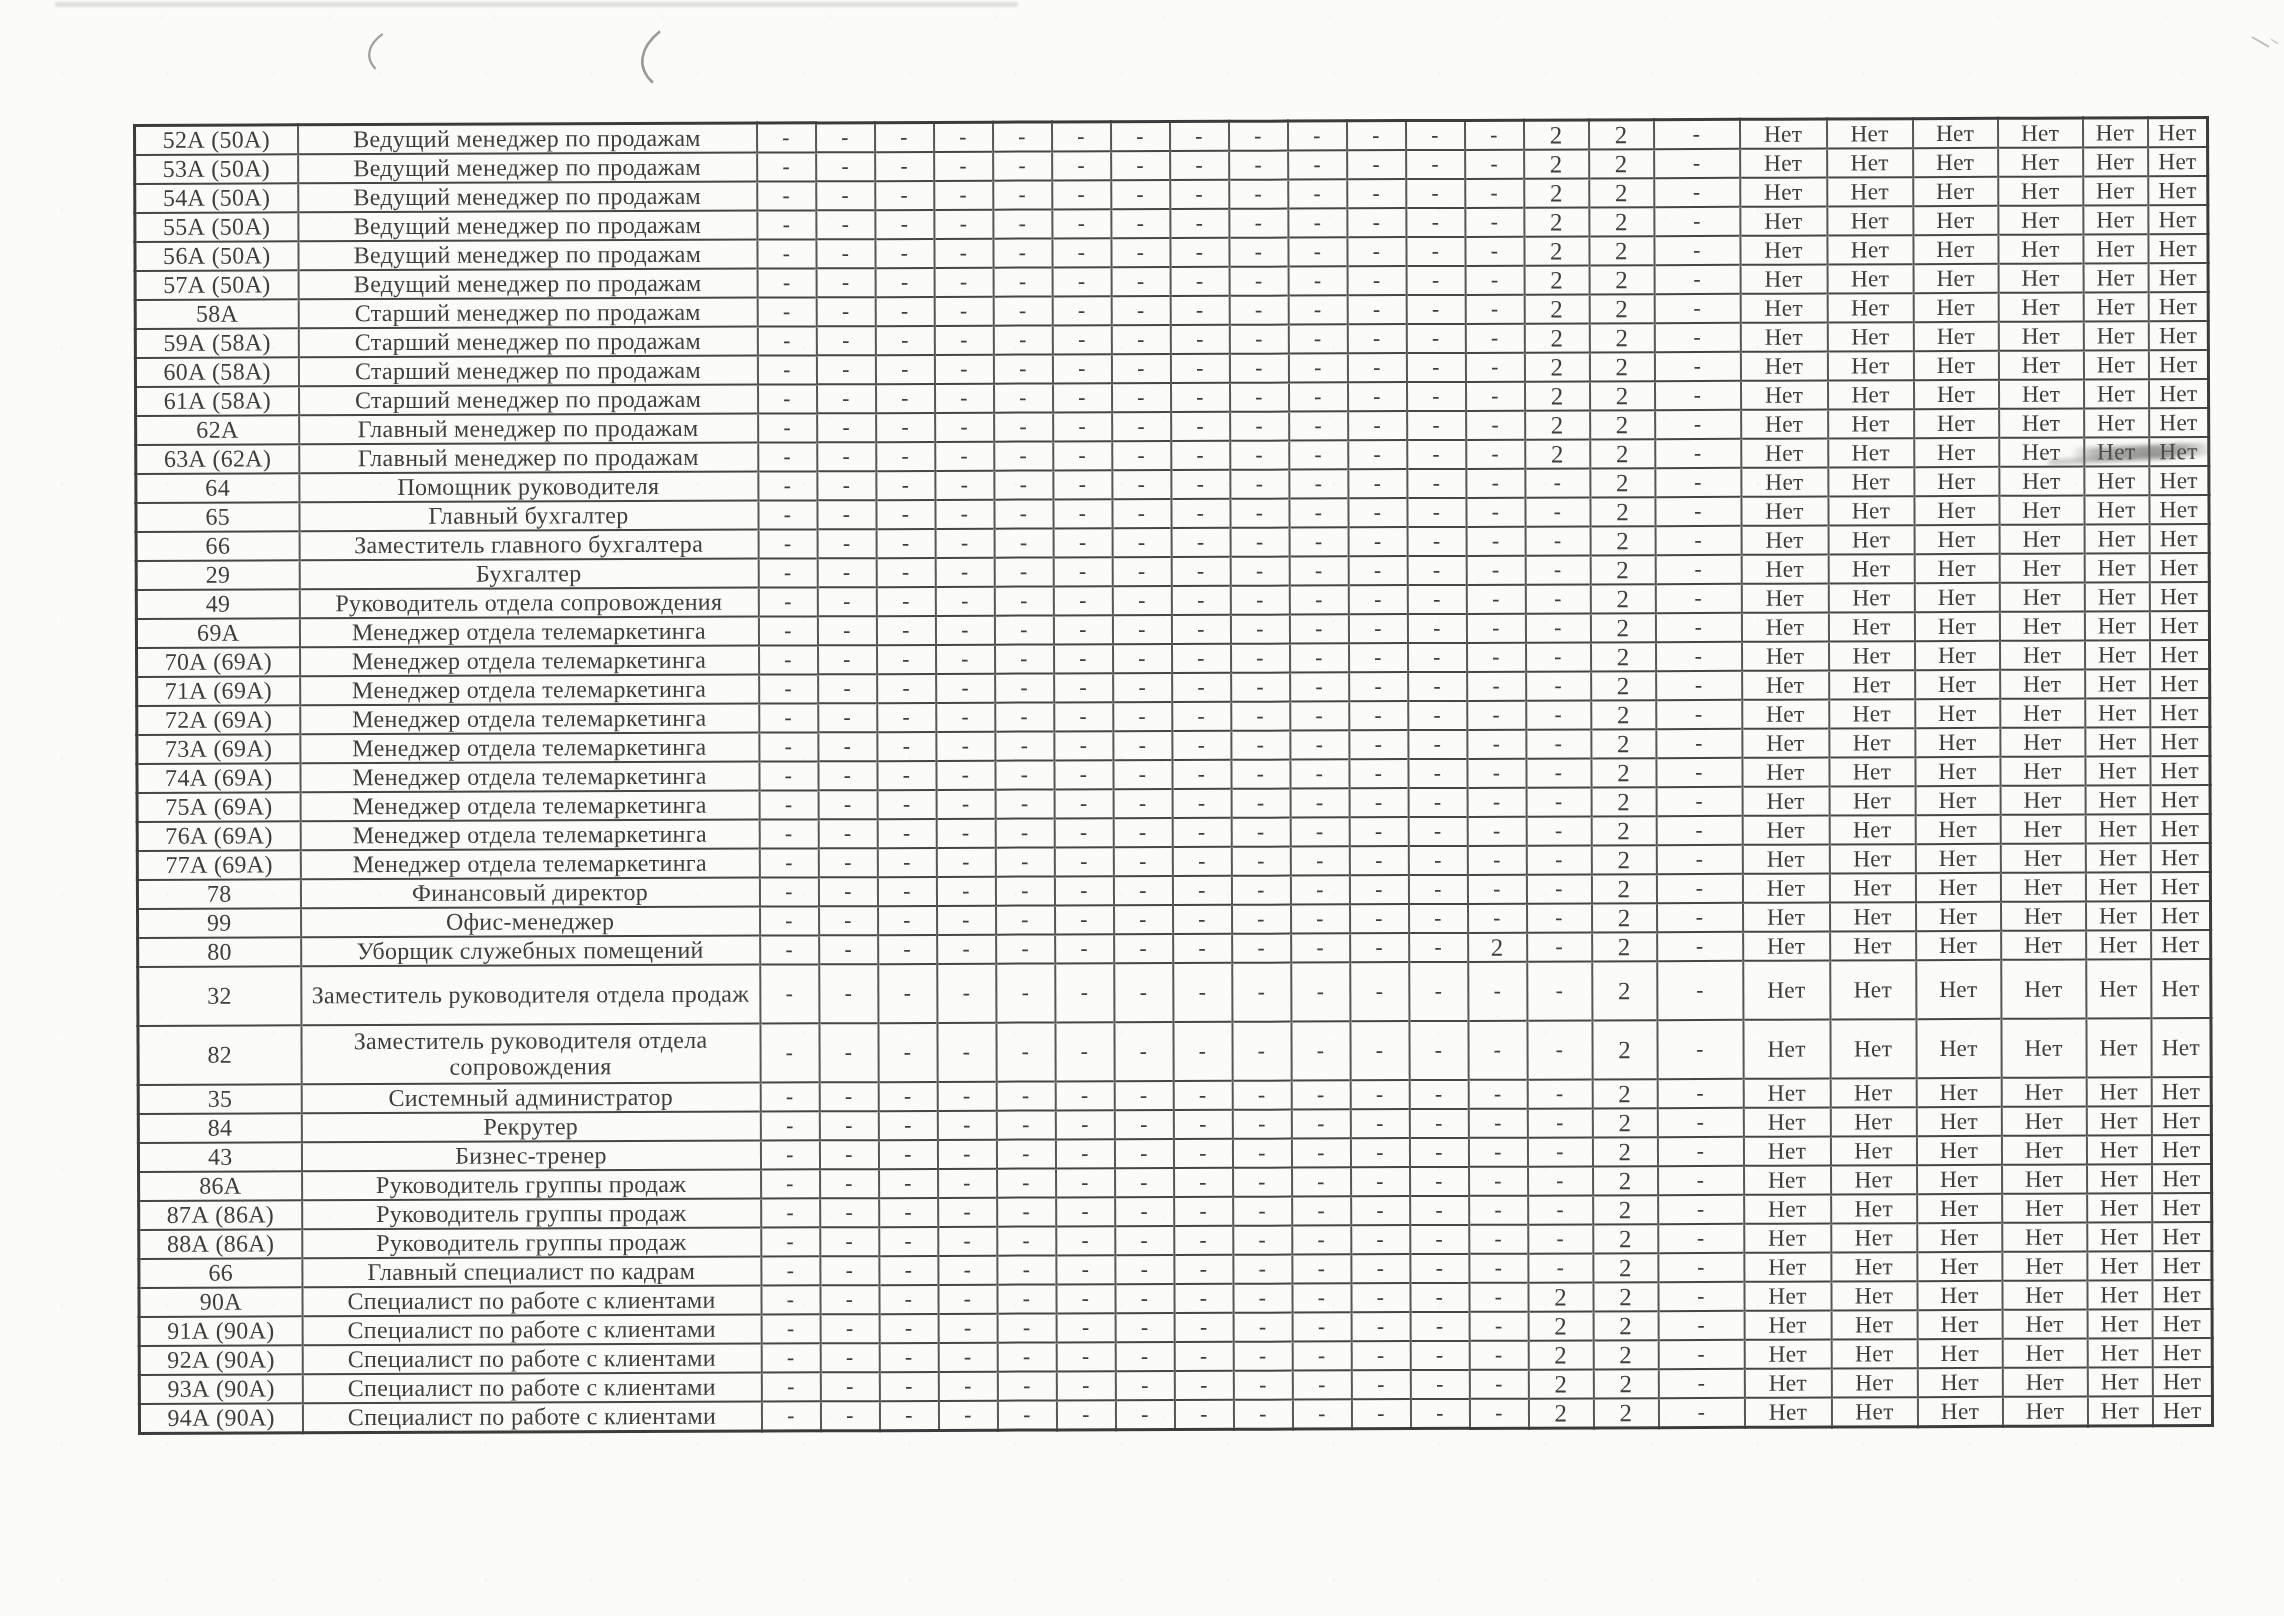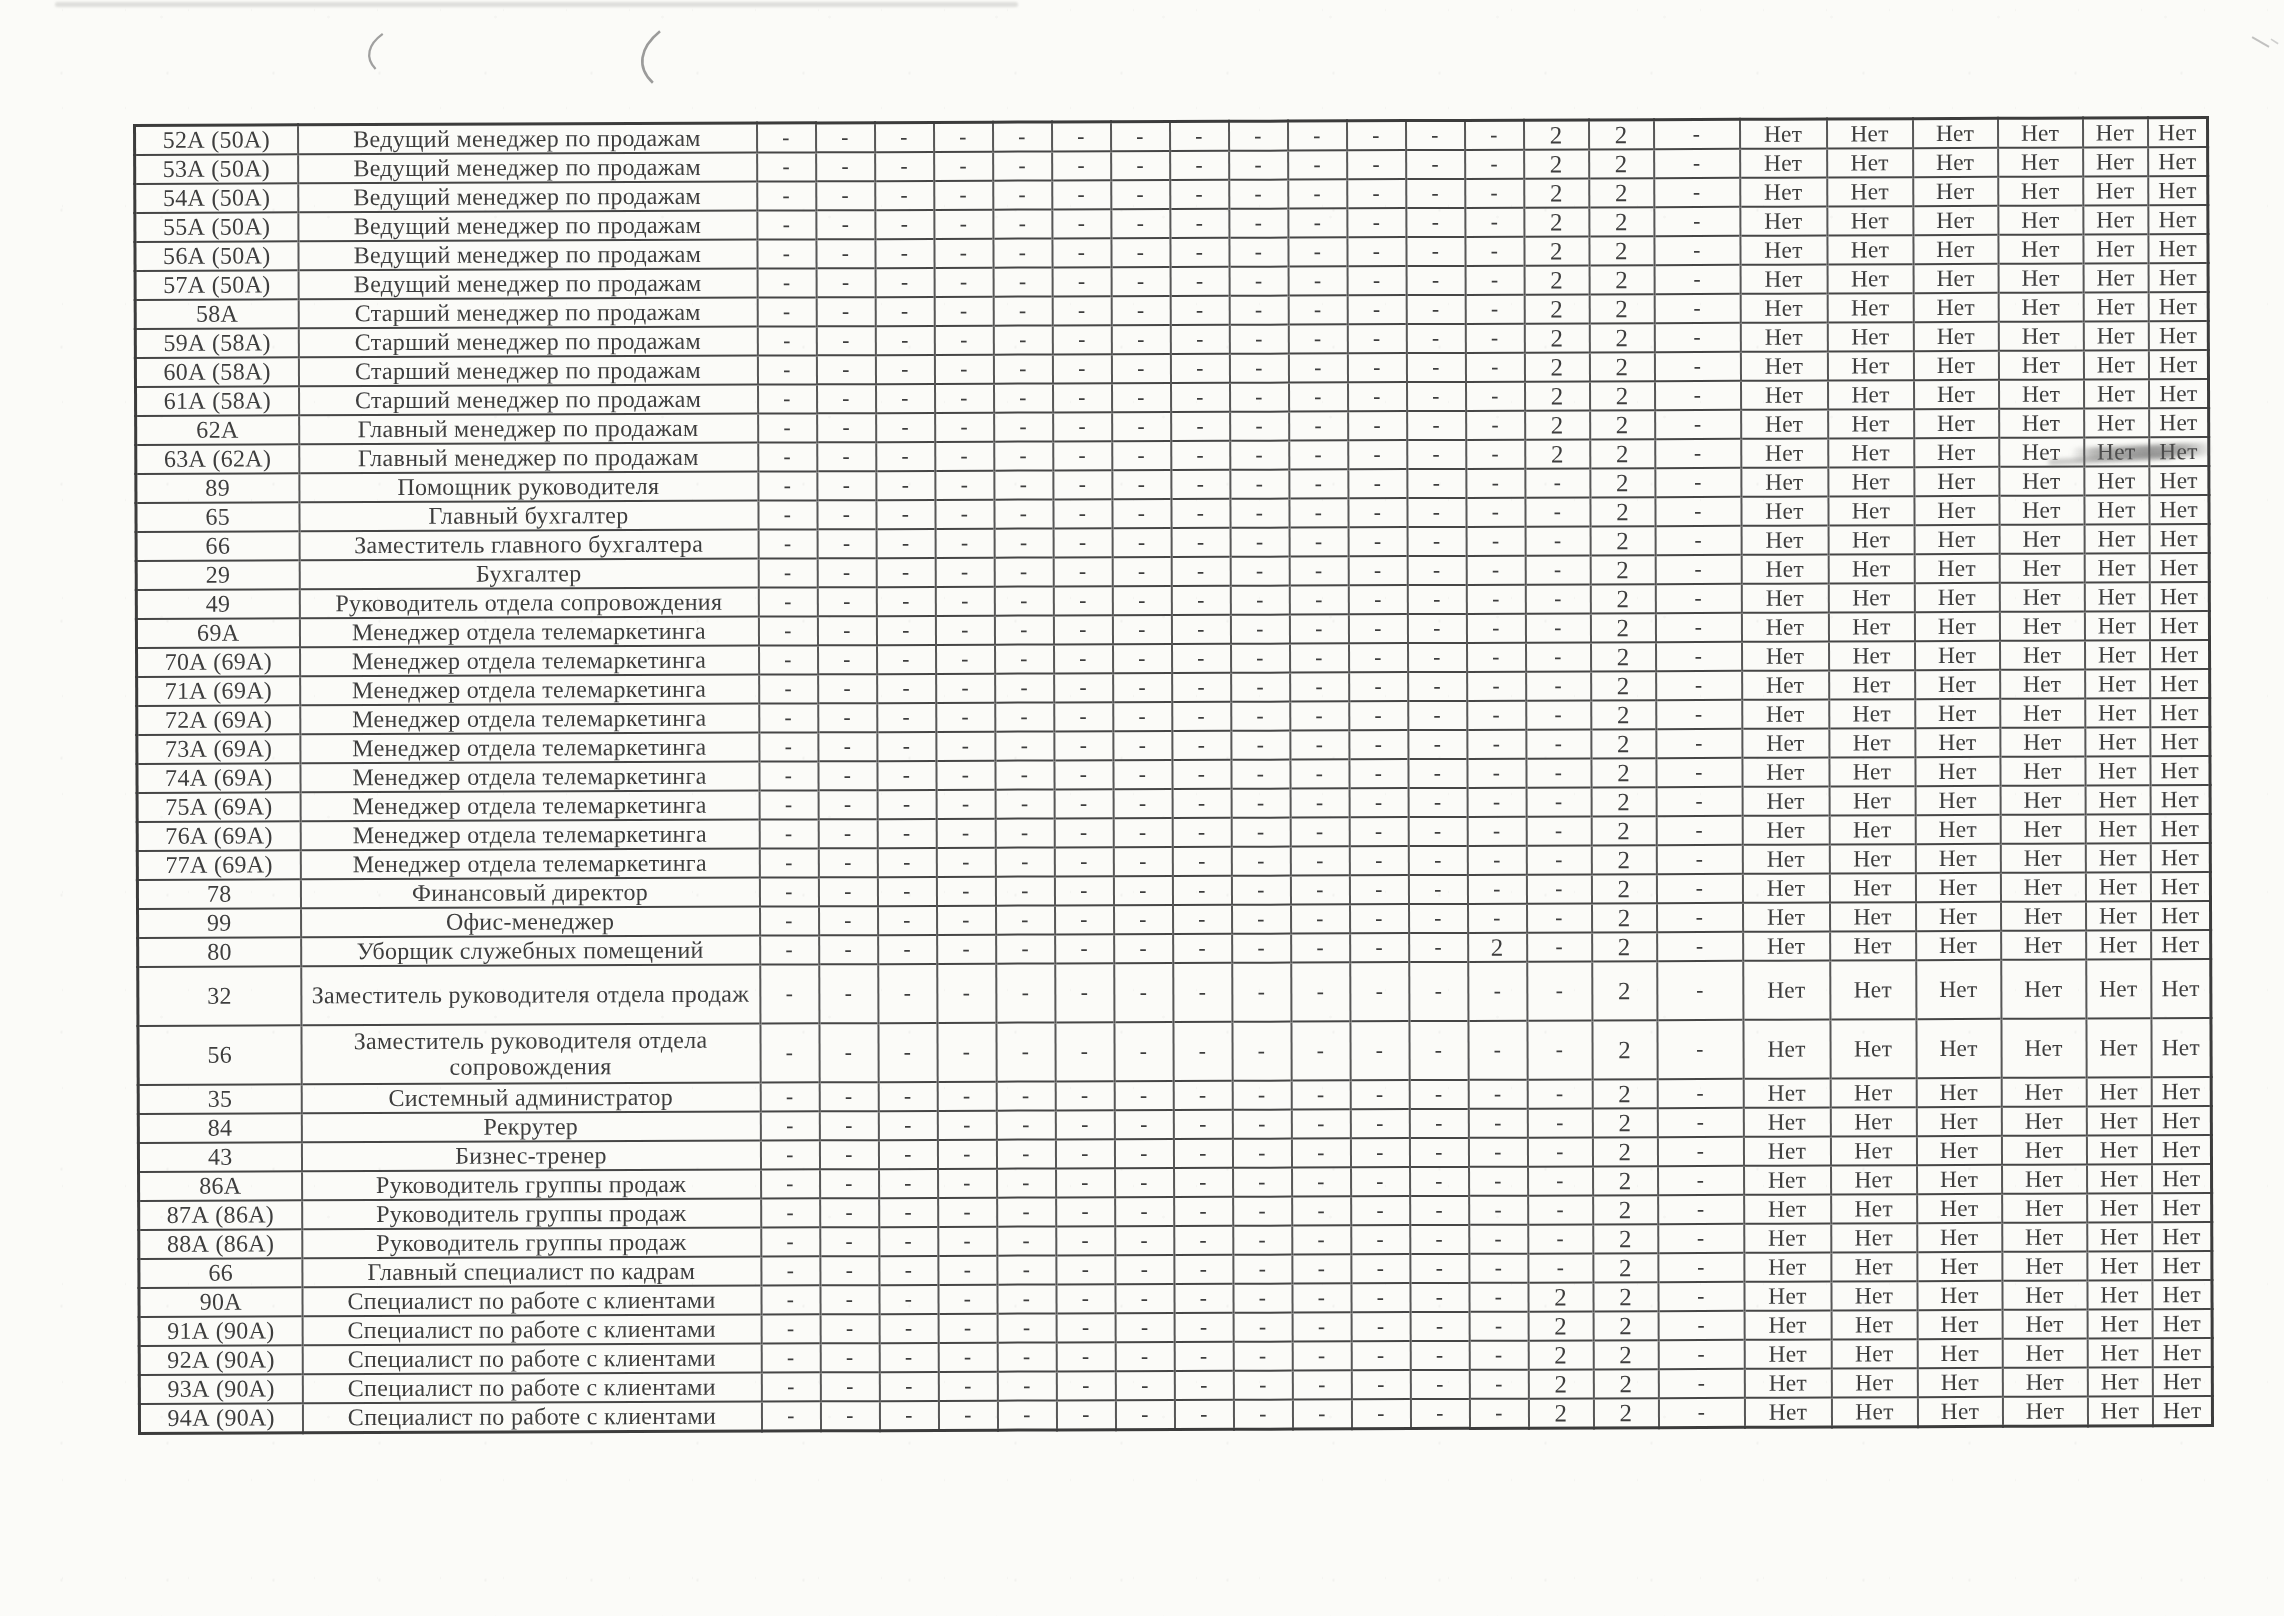--- a/index.html
+++ b/index.html
@@ -410,21 +410,21 @@
           <td class="val qty">2</td>
           <td class="val dash">-</td>
           <td class="val net">Нет</td>
           <td class="val net">Нет</td>
           <td class="val net">Нет</td>
           <td class="val net">Нет</td>
           <td class="val net">Нет</td>
           <td class="val net">Нет</td>
         </tr>
         <tr>
-          <td class="num">89</td>
+          <td class="num">64</td>
           <td class="title">Помощник руководителя</td>
           <td class="val dash">-</td>
           <td class="val dash">-</td>
           <td class="val dash">-</td>
           <td class="val dash">-</td>
           <td class="val dash">-</td>
           <td class="val dash">-</td>
           <td class="val dash">-</td>
           <td class="val dash">-</td>
           <td class="val dash">-</td>
@@ -878,21 +878,21 @@
           <td class="val qty">2</td>
           <td class="val dash">-</td>
           <td class="val net">Нет</td>
           <td class="val net">Нет</td>
           <td class="val net">Нет</td>
           <td class="val net">Нет</td>
           <td class="val net">Нет</td>
           <td class="val net">Нет</td>
         </tr>
         <tr class="tall">
-          <td class="num">56</td>
+          <td class="num">82</td>
           <td class="title">Заместитель руководителя отдела сопровождения</td>
           <td class="val dash">-</td>
           <td class="val dash">-</td>
           <td class="val dash">-</td>
           <td class="val dash">-</td>
           <td class="val dash">-</td>
           <td class="val dash">-</td>
           <td class="val dash">-</td>
           <td class="val dash">-</td>
           <td class="val dash">-</td>

